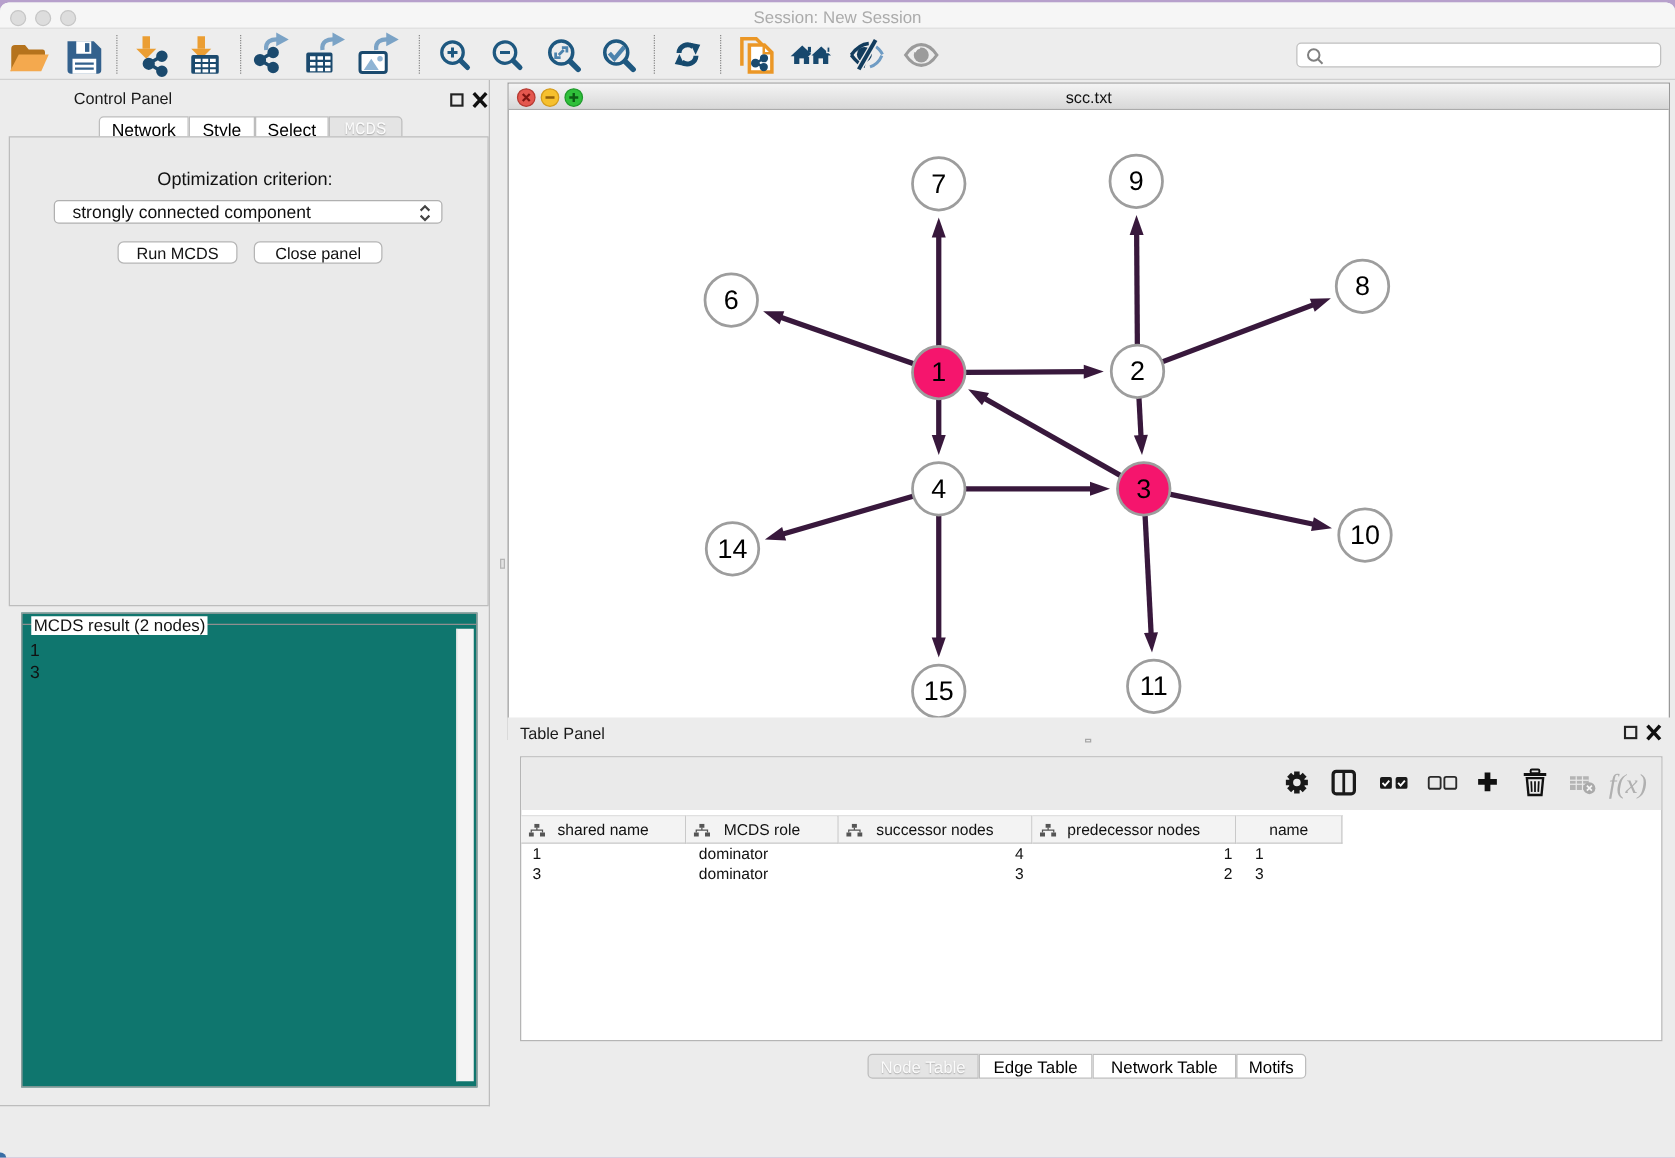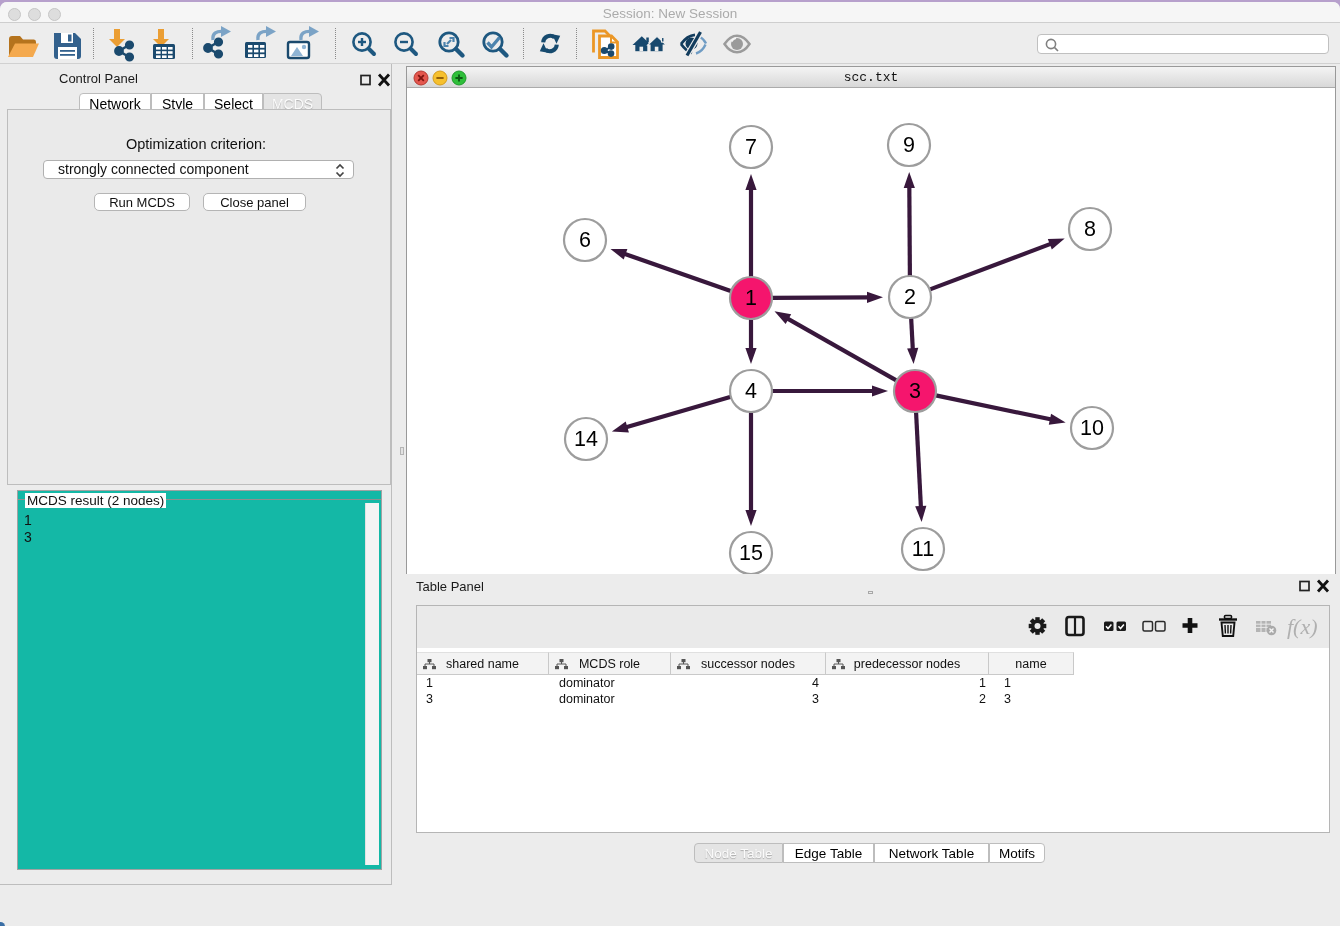--- a/index.html
+++ b/index.html
@@ -16,31 +16,31 @@
 
 #ctrlpanel { position:absolute; left:0; top:62px; width:392px; height:821px; background:#ececec; border-right:1px solid #bdbdbd; border-bottom:1px solid #bdbdbd;}
 #cp-title { position:absolute; left:13px; top:7px; font-size:13px; color:#1a1a1a;margin-left:46px; }
 .tabrow { position:absolute; height:22px; font-size:14px; color:#000; }
 .tab { position:absolute; top:0; height:22px; background:#fff; border:1px solid #bdbdbd; text-align:center; line-height:21px; }
 .tabsel { background:#e4e4e4; color:#fbfbfb; text-shadow:0 1px 1px #a8a8a8; }
 #tabpane { position:absolute; left:7px; top:45px; width:384px; height:376px; border:1px solid #bdbdbd; background:#eaeaea; }
 #opt-label { position:absolute; left:0; top:72px; width:392px; text-align:center; font-size:14.5px; color:#111; }
 #dropdown { position:absolute; left:43px; top:96px; width:311px; height:19px; background:#fff; border:1px solid #b0b0b0; border-radius:4px; font-size:14px; line-height:17px; padding-left:14px; color:#111; }
 .btn { position:absolute; background:#fff; border:1px solid #b5b5b5; border-radius:5px; font-size:13px; text-align:center; color:#111; }
-#mcdsbox { position:absolute; left:17px; top:426px; width:365px; height:380px; background:#14b8a6; border:1px solid #a2a2a2; }
+#mcdsbox { position:absolute; left:17px; top:426px; width:365px; height:380px; background:#0f766e; border:1px solid #a2a2a2; }
 #mcdslegend { position:absolute; left:7px; top:2px; font-size:13.5px; color:#111; background:#fff; padding:0 2px; z-index:3;}
 #mcdsline { position:absolute; left:0; top:8px; width:100%; height:0; border-top:1px solid #8f8f8f; }
 #mcdstext { position:absolute; left:6px; top:21px; font-size:14px; color:#111; line-height:17px; }
 #mcds-sb { position:absolute; right:2px; top:12px; width:14px; height:362px; background:#f4f4f4; border-left:1px solid #e2e2e2; }
 
 #gutter { position:absolute; left:393px; top:62px; width:13px; height:821px; background:#ececec; }
 
 #netwin { position:absolute; left:406px; top:64px; width:930px; height:526px; background:#fff; border:1px solid #999; }
 #nw-title { position:absolute; left:0; top:0; width:100%; height:21px; background:linear-gradient(#f4f4f4,#d8d8d8); border-bottom:1px solid #ababab; }
-#nw-text { position:absolute; top:3px; width:100%; text-align:center; font-size:13px; color:#111;font-family:Liberation Mono, monospace; }
+#nw-text { position:absolute; top:3px; width:100%; text-align:center; font-size:13px; color:#111; }
 
 #tablepanel { position:absolute; left:406px; top:572px; width:934px; height:288px; background:#ececec; }
 #tp-title { position:absolute; left:10px; top:5px; font-size:13px; color:#1a1a1a; }
 #tp-box { position:absolute; left:10px; top:31px; width:914px; height:228px; border:1px solid #b5b5b5; background:#fff; }
 #tp-toolbar { position:absolute; left:0; top:0; width:100%; height:42px; background:#eaeaea;text-align:right; }
 #tp-header { position:absolute; left:0; top:46px; height:23px; font-size:12.5px; color:#111; }
 .hcell { position:absolute; top:0; height:23px; background:#f3f3f3; border-right:1px solid #c9c9c9; border-bottom:1px solid #c9c9c9; border-top:1px solid #e0e0e0; text-align:center; line-height:22px; }
 .trow { position:absolute; font-size:12.5px; color:#111; height:16px; line-height:16px; }
 
 #bottomtabs { position:absolute; left:0; top:269px; height:20px; font-size:13.5px; }
@@ -225,21 +225,21 @@
   <div id="ctrlpanel">
     <div id="cp-title">Control Panel</div>
     <svg style="position:absolute;left:355px;top:7px;" width="37" height="18" viewBox="0 0 37 18">
       <rect x="6" y="4.5" width="9" height="9" fill="none" stroke="#222" stroke-width="1.7"></rect>
       <path d="M24,3.5 L34,14.5 M34,3.5 L24,14.5" stroke="#111" stroke-width="2.8"></path>
     </svg>
     <div class="tabrow" style="left:79px; top:29px;">
       <div class="tab" style="left:0; width:72px; border-radius:4px 0 0 4px;">Network</div>
       <div class="tab" style="left:72px; width:53px;">Style</div>
       <div class="tab" style="left:125px; width:59px;">Select</div>
-      <div class="tab tabsel" style="left:184px; width:59px; border-radius:0 4px 4px 0;">MCDS</div>
+      <div class="tab tabsel" style="left:184px; width:59px; border-radius:0 4px 4px 0;font-family:Liberation Mono, monospace;">MCDS</div>
     </div>
     <div id="tabpane"></div>
     <div id="opt-label">Optimization criterion:</div>
     <div id="dropdown">strongly connected component
       <svg style="position:absolute;right:7px;top:2px;" width="12" height="15" viewBox="0 0 12 15">
         <path d="M2.5,5.5 L6,2 L9.5,5.5 M2.5,9.5 L6,13 L9.5,9.5" fill="none" stroke="#444" stroke-width="1.7"></path>
       </svg>
     </div>
     <div class="btn" style="left:94px; top:129px; width:96px; height:18px; line-height:17px;">Run MCDS</div>
     <div class="btn" style="left:203px; top:129px; width:103px; height:18px; line-height:17px;">Close panel</div>

